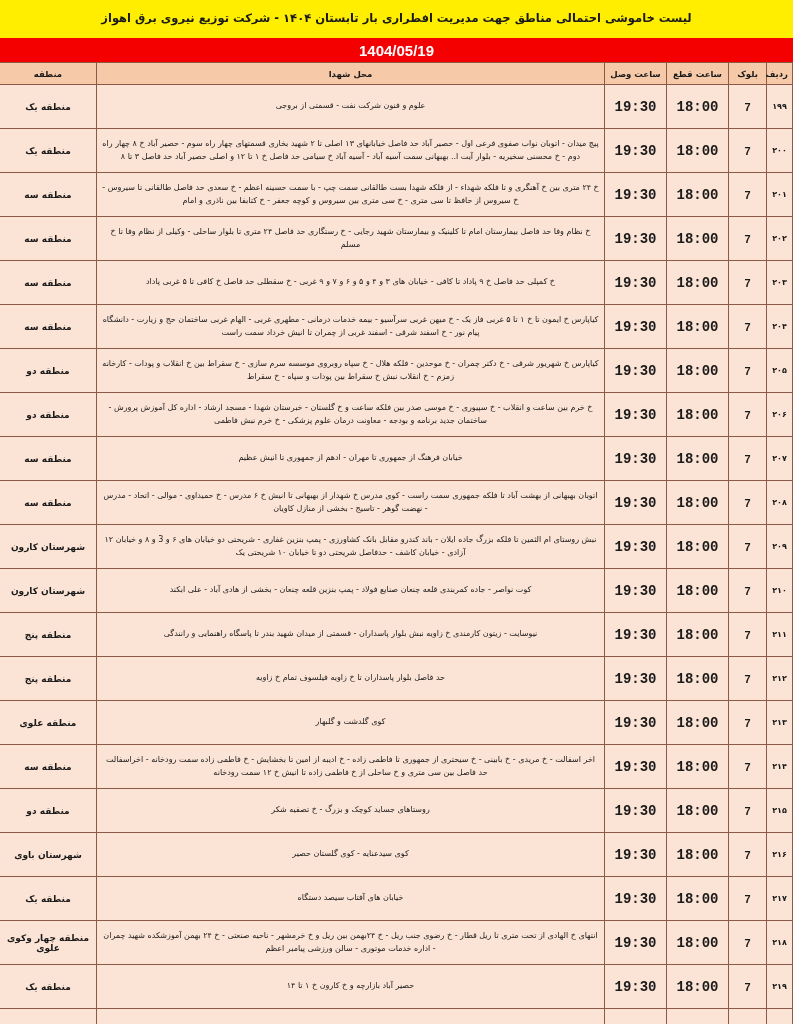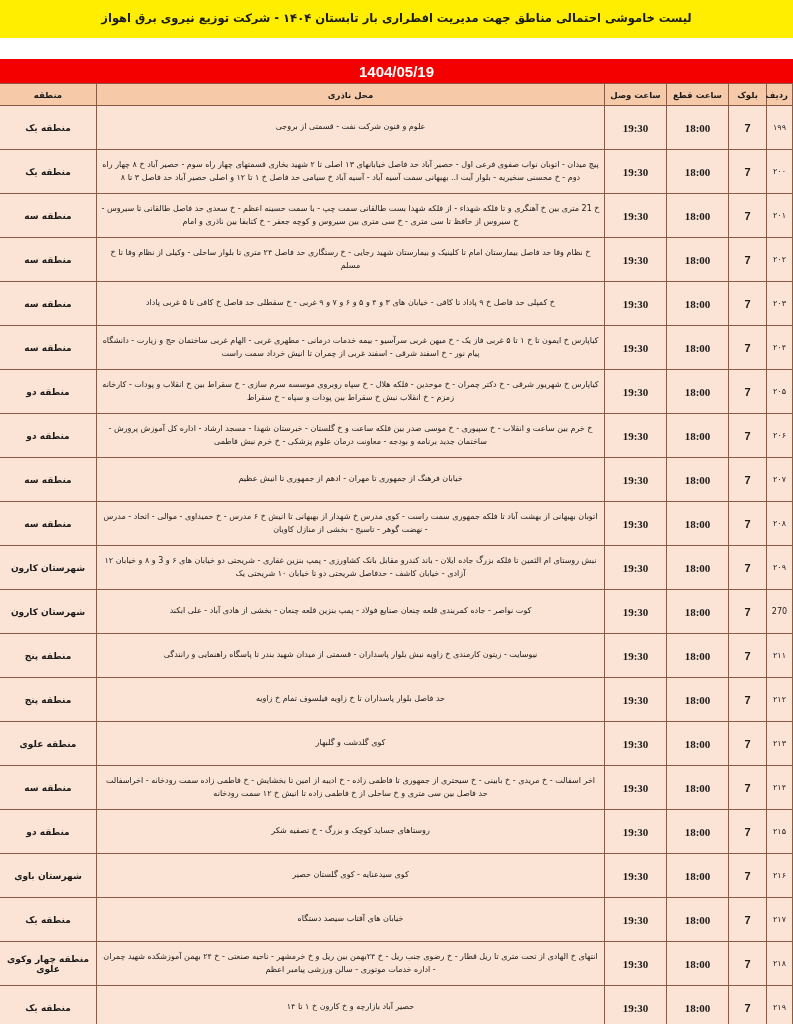--- a/index.html
+++ b/index.html
@@ -35,21 +35,20 @@
     line-height: 1.2;
   }
   
   .date-banner {
     background: #f40000;
     height: 24px;
     display: flex;
     align-items: center;
     justify-content: center;
     box-sizing: border-box;
-    margin-top: 21px;
   }
   .date-banner .date-text {
     font-size: 15px;
     font-weight: bold;
     color: #ffffff;
     direction: ltr;
     font-family: "Liberation Sans", sans-serif;
   }
   
   table.outage {
@@ -85,32 +84,32 @@
   
   col.c-radif  { width: 26px; }
   col.c-block  { width: 38px; }
   col.c-off    { width: 62px; }
   col.c-on     { width: 62px; }
   col.c-place  { width: 508px; }
   col.c-region { width: 97px; }
 
   td.radif {
     font-size: 8px;
-    font-weight: normal;
+    font-weight: bold;
   }
   td.block {
     font-size: 11px;
     font-weight: bold;
     font-family: "Liberation Sans", sans-serif;
     direction: ltr;
   }
   td.time {
-    font-size: 11px;
-    font-weight: bold;
-    font-family: Liberation Serif, serif;
+    font-size: 14px;
+    font-weight: bold;
+    font-family: Liberation Mono, monospace;
     direction: ltr;
   }
   td.place {
     font-size: 8px;
     line-height: 1.55;
     text-align: center;
     padding: 4px 6px;
   }
   td.region {
     font-size: 9px;
@@ -138,21 +137,21 @@
       <col class="c-on">
       <col class="c-place">
       <col class="c-region">
     </colgroup>
     <thead>
       <tr>
         <th>ردیف</th>
         <th>بلوک</th>
         <th>ساعت قطع</th>
         <th>ساعت وصل</th>
-        <th>محل ناذری</th>
+        <th>محل شهدا</th>
         <th>منطقه</th>
       </tr>
     </thead>
     <tbody id="table-body">
         <tr>
           <td class="radif">۱۹۹</td>
           <td class="block">7</td>
           <td class="time">18:00</td>
           <td class="time">19:30</td>
           <td class="place">علوم و فنون شرکت نفت - قسمتی از بروجی</td>
@@ -164,21 +163,21 @@
           <td class="time">18:00</td>
           <td class="time">19:30</td>
           <td class="place">پیچ میدان - اتوبان نواب صفوی فرعی اول - حصیر آباد حد فاصل خیابانهای ۱۳ اصلی تا ۲ شهید بخاری قسمتهای چهار راه سوم - حصیر آباد خ ۸ چهار راه دوم - خ محسنی سخیریه - بلوار آیت ا.. بهبهانی سمت آسیه آباد - آسیه آباد خ سیامی حد فاصل خ ۱ تا ۱۲ و اصلی حصیر آباد حد فاصل ۳ تا ۸</td>
           <td class="region">منطقه یک</td>
         </tr>
         <tr>
           <td class="radif">۲۰۱</td>
           <td class="block">7</td>
           <td class="time">18:00</td>
           <td class="time">19:30</td>
-          <td class="place">خ 21 متری بین خ آهنگری و تا فلکه شهداء - از فلکه شهدا بست طالقانی سمت چپ - با سمت حسینه اعظم - خ سعدی حد فاصل طالقانی تا سیروس - خ سیروس از حافظ تا سی متری - خ سی متری بین سیروس و کوچه جعفر - خ کتابفا بین ناذری و امام</td>
+          <td class="place">خ ۲۴ متری بین خ آهنگری و تا فلکه شهداء - از فلکه شهدا بست طالقانی سمت چپ - با سمت حسینه اعظم - خ سعدی حد فاصل طالقانی تا سیروس - خ سیروس از حافظ تا سی متری - خ سی متری بین سیروس و کوچه جعفر - خ کتابفا بین ناذری و امام</td>
           <td class="region">منطقه سه</td>
         </tr>
         <tr>
           <td class="radif">۲۰۲</td>
           <td class="block">7</td>
           <td class="time">18:00</td>
           <td class="time">19:30</td>
           <td class="place">خ نظام وفا حد فاصل بیمارستان امام تا کلینیک و بیمارستان شهید رجایی - خ رستگاری حد فاصل ۲۴ متری تا بلوار ساحلی - وکیلی از نظام وفا تا خ مسلم</td>
           <td class="region">منطقه سه</td>
         </tr>
@@ -232,21 +231,21 @@
         </tr>
         <tr>
           <td class="radif">۲۰۹</td>
           <td class="block">7</td>
           <td class="time">18:00</td>
           <td class="time">19:30</td>
           <td class="place">نبش روستای ام الثمین تا فلکه بزرگ جاده ایلان - باند کندرو مقابل بانک کشاورزی - پمپ بنزین غفاری - شریحتی دو خیابان های ۶ و 3 و ۸ و خیابان ۱۲ آزادی - خیابان کاشف - حدفاصل شریحتی دو تا خیابان ۱۰ شریحتی یک</td>
           <td class="region">شهرستان کارون</td>
         </tr>
         <tr>
-          <td class="radif">270</td>
+          <td class="radif">۲۱۰</td>
           <td class="block">7</td>
           <td class="time">18:00</td>
           <td class="time">19:30</td>
           <td class="place">کوت نواصر - جاده کمربندی قلعه چنعان صنایع فولاد - پمپ بنزین قلعه چنعان - بخشی از هادی آباد - علی ابکند</td>
           <td class="region">شهرستان کارون</td>
         </tr>
         <tr>
           <td class="radif">۲۱۱</td>
           <td class="block">7</td>
           <td class="time">18:00</td>

